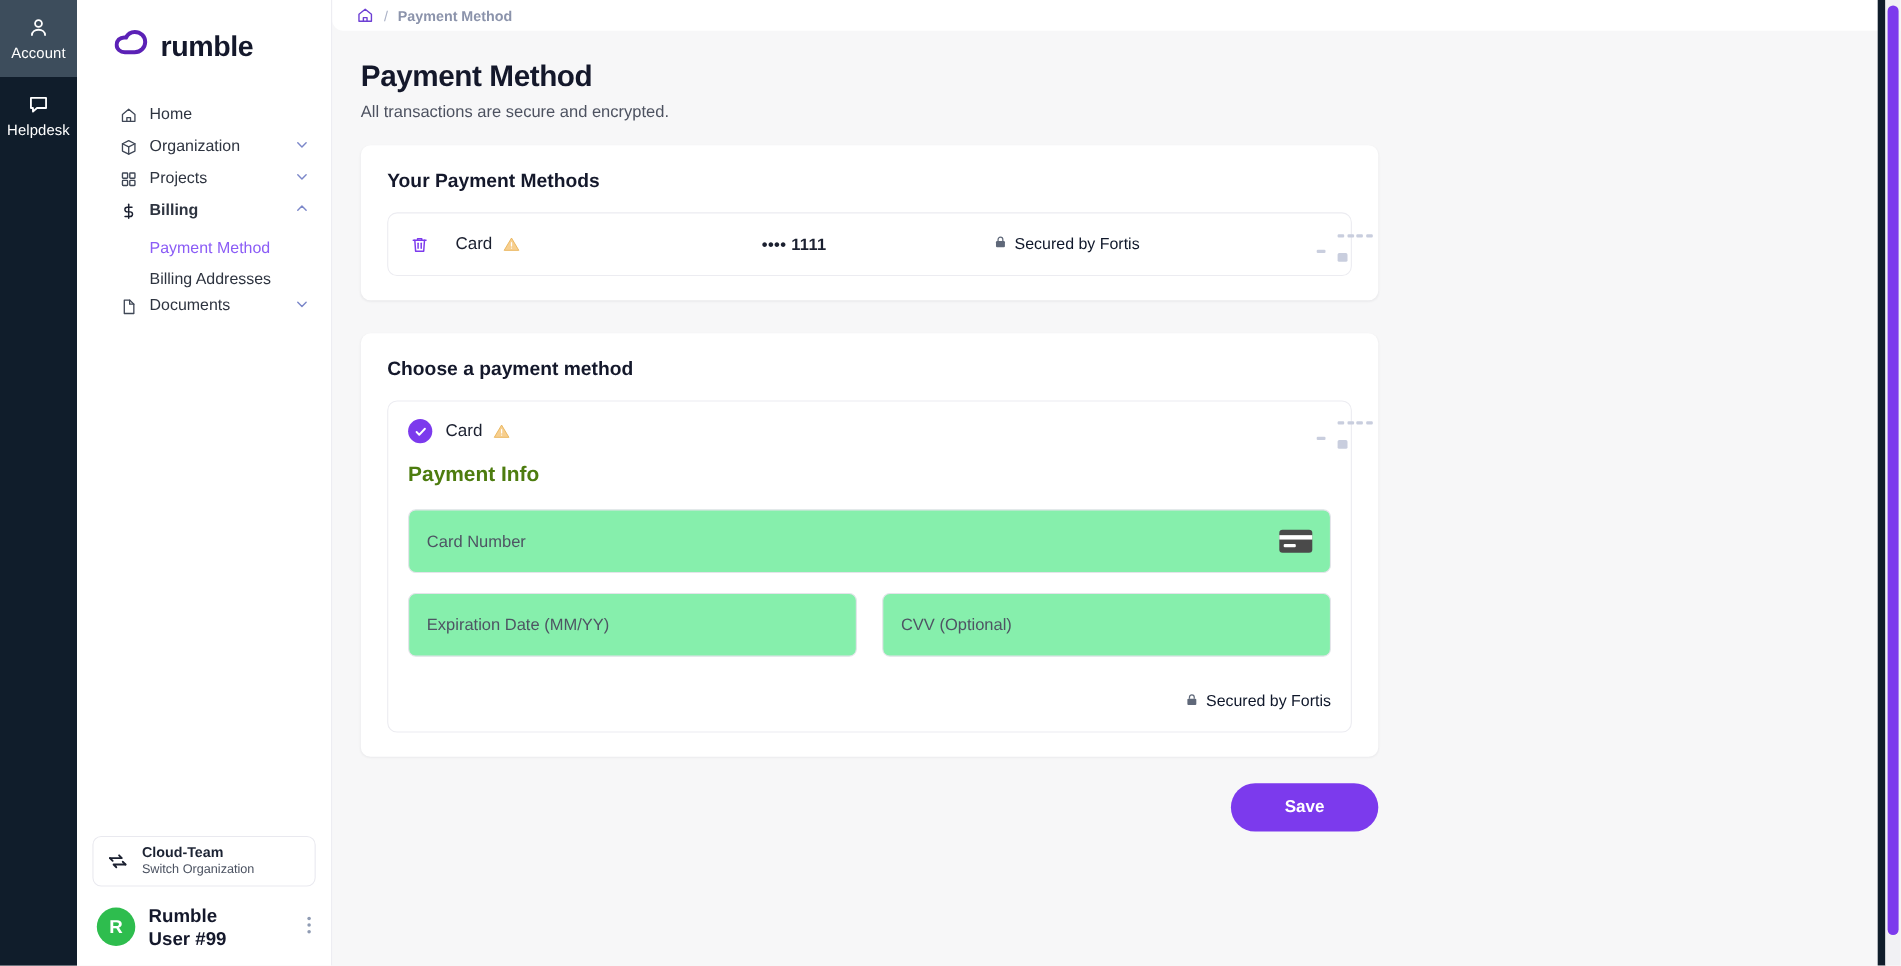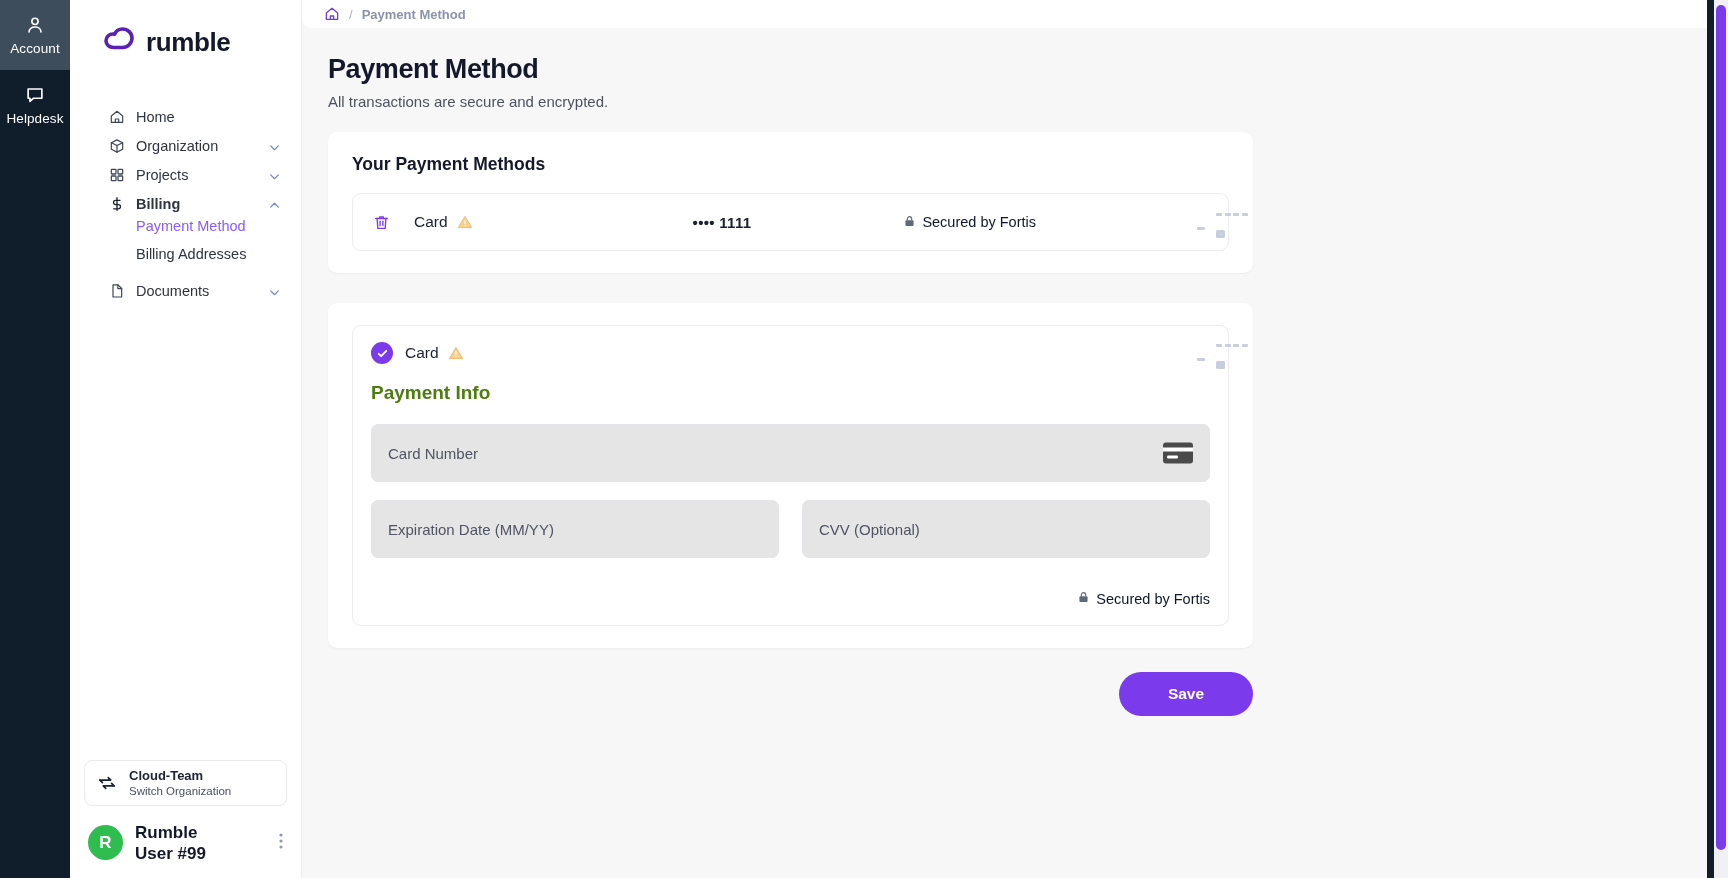--- a/index.html
+++ b/index.html
@@ -60,21 +60,21 @@
   }
   .brand-word {
     font-size: 26px;
     font-weight: 700;
     color: #14182b;
     letter-spacing: -0.4px;
   }
   .nav { margin-top: 30px; padding: 0 14px; }
   .nav-item {
     display: flex;
-    align-items: flex-end;
+    align-items: flex-start;
     height: 29px;
     padding: 0 6px;
     gap: 11px;
     cursor: pointer;
     color: #2e3440;
     font-size: 14.5px;
     border-radius: 6px;
   }
   .nav-item .nav-ico {
     width: 17px; height: 17px;
@@ -274,21 +274,21 @@
   }
 
   .field {
     position: relative;
     border: 1px solid #e4e4ea;
     border-radius: 7px;
     height: 58px;
     display: flex;
     align-items: center;
     padding: 0 16px;
-    background: #e5e5e5;
+    background: #86efac;
   }
   .field .ph { font-size: 15px; color: #4e5463; }
   .fields { margin-top: 20px; display: flex; flex-direction: column; gap: 18px; }
   .field-row { display: flex; gap: 23px; }
   .field-row .field { flex: 1 1 0; }
   .field .field-ico {
     position: absolute; right: 16px; top: 50%; transform: translateY(-50%);
     display: flex;
   }
   .minicard {
@@ -567,20 +567,21 @@
                   <i></i>
                   <i></i>
                   <i></i>
                 </span>
             </span>
           </span>
         </div>
       </div>
 
       <div class="card" style="margin-top:30px;">
+        <h2 class="card-h">Choose a payment method</h2>
 
         <div class="method-box">
 
           <div class="method-head">
             <span class="radio-on">
               <svg width="13" height="13" viewBox="0 0 24 24" fill="none" stroke="#ffffff" stroke-width="3.2" stroke-linecap="round" stroke-linejoin="round">
                 <path d="M5 12.5l4.5 4.5L19 7"></path>
               </svg>
             </span>
             <span class="method-name">

